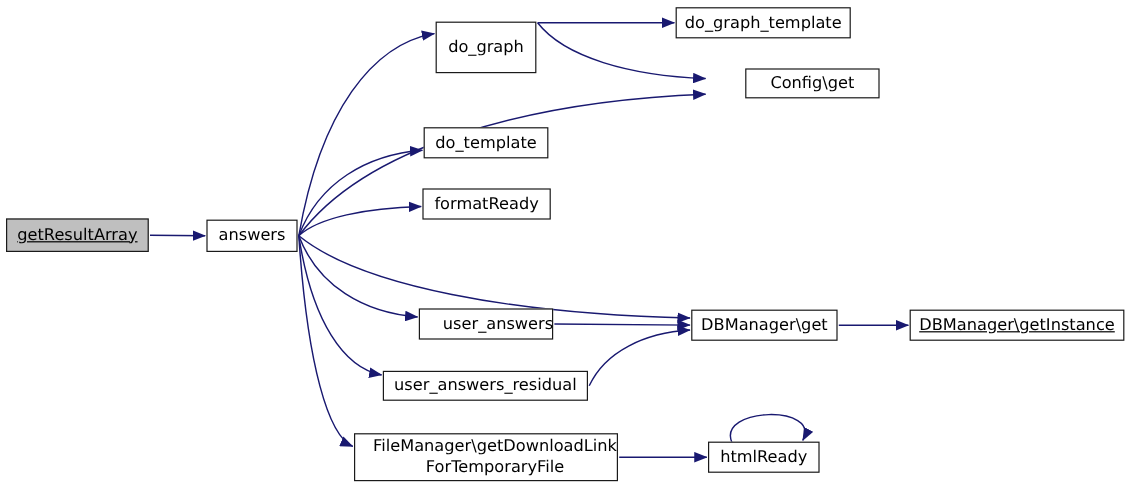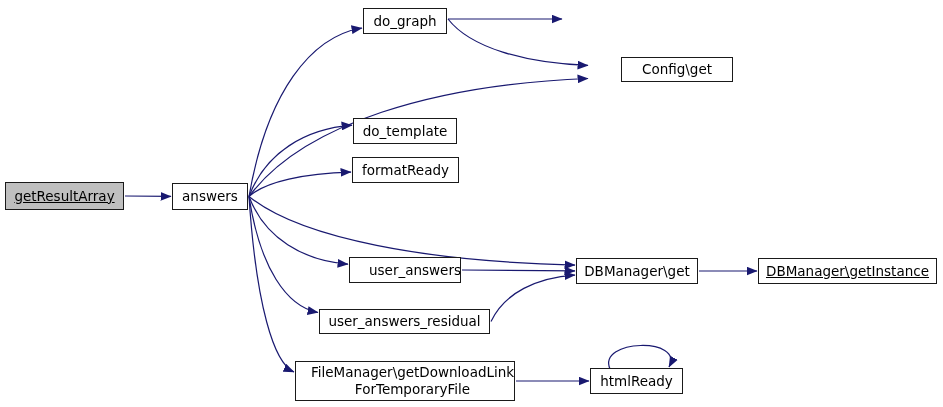--- a/index.html
+++ b/index.html
@@ -67,23 +67,24 @@
       <path class="edge" d="M 448 19 L 562 19" stroke="#191970" marker-end="url(#arrow)"></path>
       <path class="edge" d="M 448 19 C 470.4 47.8, 525.0 63.1, 588 65.46" stroke="#191970" marker-end="url(#arrow)"></path>
       <path class="edge" d="M 462 270 L 575 270.92" stroke="#191970" marker-end="url(#arrow)"></path>
       <path class="edge" d="M 491 321.5 C 504.4 292.7, 537.2 277.4, 575 275.04" stroke="#191970" marker-end="url(#arrow)"></path>
       <path class="edge" d="M 699 271 L 757 271" stroke="#191970" marker-end="url(#arrow)"></path>
       <path class="edge" d="M 516 381 L 589 381" stroke="#191970" marker-end="url(#arrow)"></path>
       <path class="edge" d="M 610 369 C 597 339, 685 337, 669 367" stroke="#191970" marker-end="url(#arrow)"></path>
     </svg>
 <div class="node highlight" style="left: 5px; top: 182px; width: 119px; height: 28px; text-decoration: underline;">getResultArray</div>
     <div class="node" style="left: 172px; top: 183px; width: 76px; height: 27px;">answers</div>
-    <div class="node" style="left: 363px; top: 8px; width: 84px; height: 26px;">do_graph</div>
+    <div class="node" style="left: 363px; top: 18px; width: 84px; height: 43px;">do_graph</div>
+    <div class="node" style="left: 563px; top: 6px; width: 146px; height: 26px;">do_graph_template</div>
     <div class="node" style="left: 621px; top: 57px; width: 112px; height: 25px;">Config\get</div>
-    <div class="node" style="left: 353px; top: 106px; width: 104px; height: 26px; margin-top: 12px;">do_template</div>
+    <div class="node" style="left: 353px; top: 106px; width: 104px; height: 26px;">do_template</div>
     <div class="node" style="left: 352px; top: 157px; width: 107px; height: 26px;">formatReady</div>
     <div class="node" style="left: 349px; top: 257px; width: 112px; height: 26px; padding-left: 20px;">user_answers</div>
     <div class="node" style="left: 319px; top: 309px; width: 171px; height: 25px;">user_answers_residual</div>
     <div class="node" style="left: 576px; top: 258px; width: 122px; height: 26px;">DBManager\get</div>
     <div class="node" style="left: 758px; top: 258px; width: 179px; height: 26px; text-decoration: underline;">DBManager\getInstance</div>
     <div class="node" style="left: 295px; top: 361px; width: 220px; height: 40px; padding-left: 15px;">FileManager\getDownloadLink
 ForTemporaryFile</div>
     <div class="node" style="left: 590px; top: 368px; width: 93px; height: 26px;">htmlReady</div>
   </div>
 

